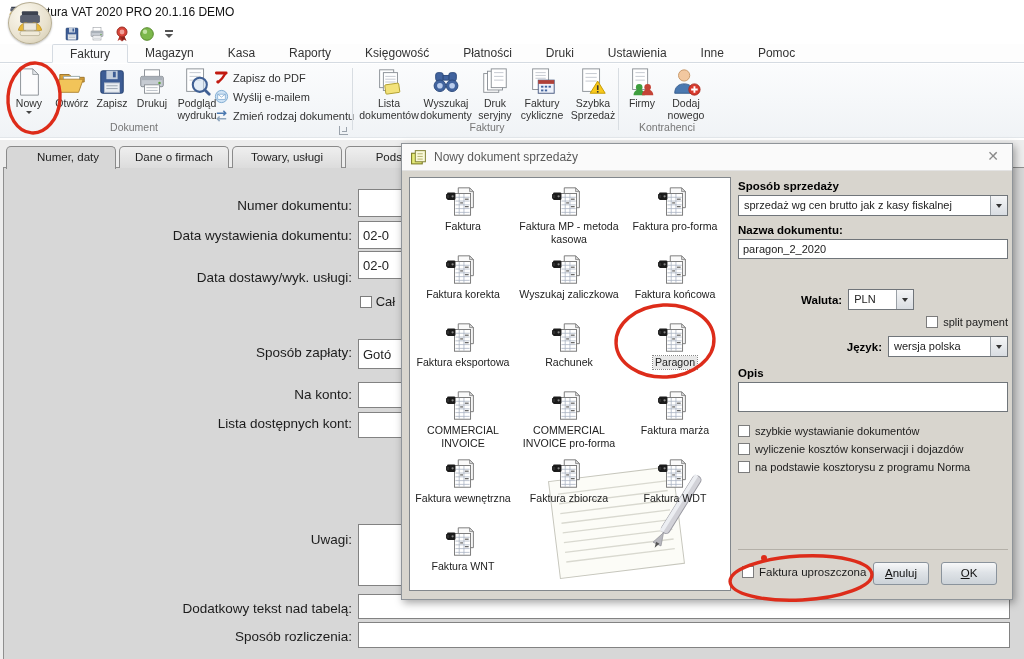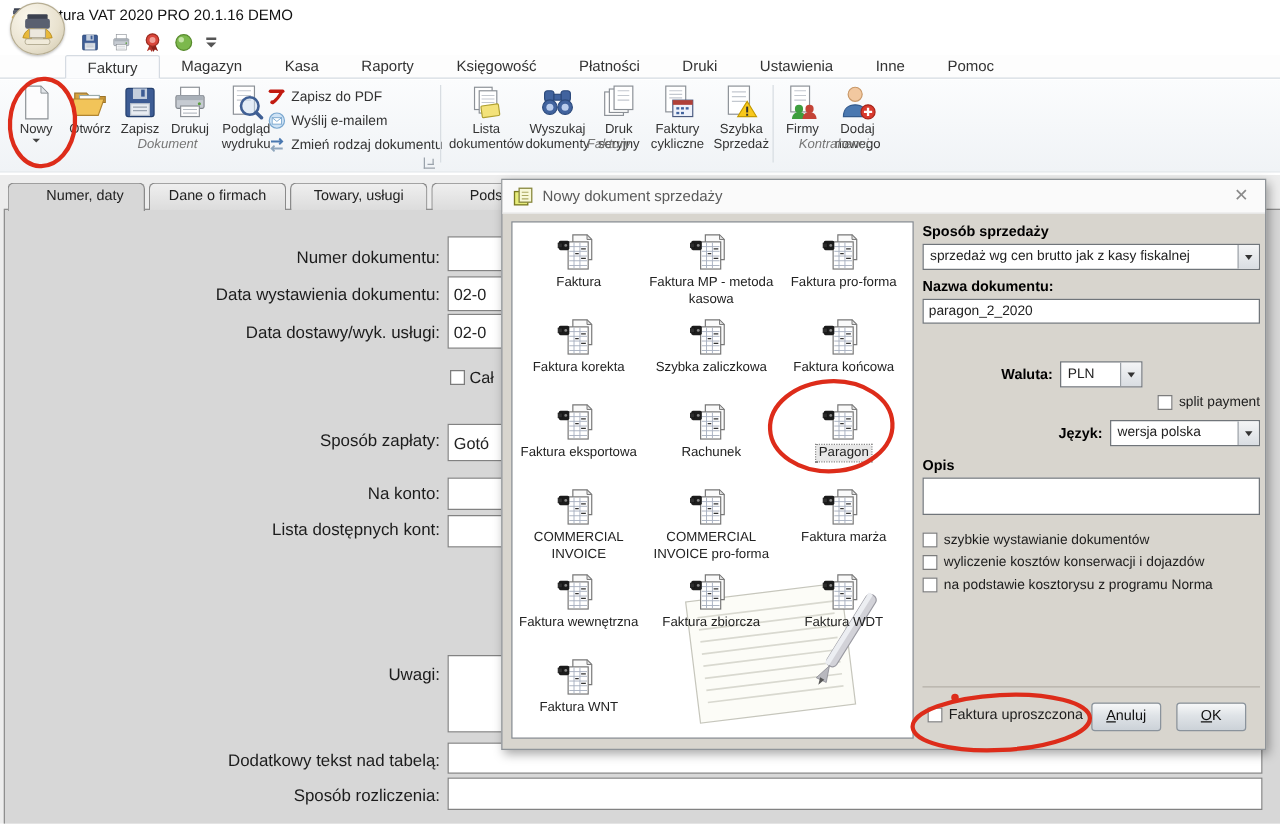--- a/index.html
+++ b/index.html
@@ -37,21 +37,21 @@
   .g-kon { left:621px; width:92px; }
   .vsep { position:absolute; top:4px; height:62px; width:1px; background:#d8dde2; }
   .bigrow { display:flex; align-items:flex-start; }
   .bigbtn { display:flex; flex-direction:column; align-items:center; padding-top:3px; cursor:default; }
   .bigbtn svg { width:30px; height:30px; }
   .blab { font-size:10.5px; line-height:1.12; color:#333; text-align:center; margin-top:1px; }
   .caret { margin-top:1px; width:0; height:0; border-left:3.5px solid transparent; border-right:3.5px solid transparent; border-top:3.5px solid #444; }
   .smallcol { position:absolute; left:210px; top:4px; width:140px; }
   .smallbtn { display:flex; align-items:center; gap:4px; height:19px; font-size:11px; color:#333; white-space:nowrap; }
   .smallbtn svg { width:15px; height:15px; flex:0 0 15px; }
-  .grouplab { position:absolute; bottom:16px; font-size:10.5px; color:#767676; text-align:center;font-style:italic; }
+  .grouplab { position:absolute; bottom:4px; font-size:10.5px; color:#767676; text-align:center; }
   .g-dok .grouplab { left:0; width:260px; }
   .g-fak .grouplab { left:0; width:262px; }
   .g-kon .grouplab { left:0; width:92px; }
   .launcher { position:absolute; right:4px; bottom:2px; width:9px; height:9px; border-left:1px solid #9aa2ab; border-bottom:1px solid #9aa2ab; }
   .launcher::after { content:""; position:absolute; right:1px; top:1px; width:4px; height:4px; border-right:1.5px solid #9aa2ab; border-bottom:1.5px solid #9aa2ab; }
 
   
   .workspace { position:absolute; top:140px; left:0; right:0; bottom:0; background:#ededed; }
   .ppanel { position:absolute; left:3px; top:27px; width:1028px; height:500px; background:#d7d7d7; border:1px solid #8f8f8f; }
   .ptabs { position:absolute; left:6px; top:6px; height:22px; display:flex; z-index:2; }
@@ -429,21 +429,21 @@
       <span class="ptab">Towary, usługi</span>
       <span class="ptab">Podsumo</span>
     </div>
 
     <div class="flabel" style="top:58px;">Numer dokumentu:</div>
     <input class="finput" style="top: 49px; width: 112px; height: 28px;" value="">
 
     <div class="flabel" style="top:88px;">Data wystawienia dokumentu:</div>
     <input class="finput" style="top: 81px; width: 96px; height: 28px;" value="02-0">
 
-    <div class="flabel" style="top:118px;">Data dostawy/wyk. usługi:</div>
+    <div class="flabel" style="top:130px;">Data dostawy/wyk. usługi:</div>
     <input class="finput" style="top: 111px; width: 96px; height: 28px;" value="02-0">
 
     <div class="cbrow-ws" style="left:360px; top:154px;">
       <span class="cbx"></span>
       <span>Cał</span>
     </div>
 
     <div class="flabel" style="top:205px;">Sposób zapłaty:</div>
     <input class="finput" style="top: 199px; width: 122px; height: 30px;" value="Gotó">
 
@@ -498,21 +498,21 @@
         <div class="cell">
           <svg>
               <use href="#sym-invoice"></use>
             </svg>
           <span class="cap">Faktura korekta</span>
         </div>
         <div class="cell">
           <svg>
               <use href="#sym-invoice"></use>
             </svg>
-          <span class="cap">Szybka zaliczkowa</span>
+          <span class="cap">Wyszukaj zaliczkowa</span>
         </div>
         <div class="cell">
           <svg>
               <use href="#sym-invoice"></use>
             </svg>
           <span class="cap">Faktura końcowa</span>
         </div>
         <div class="cell">
           <svg>
               <use href="#sym-invoice"></use>

